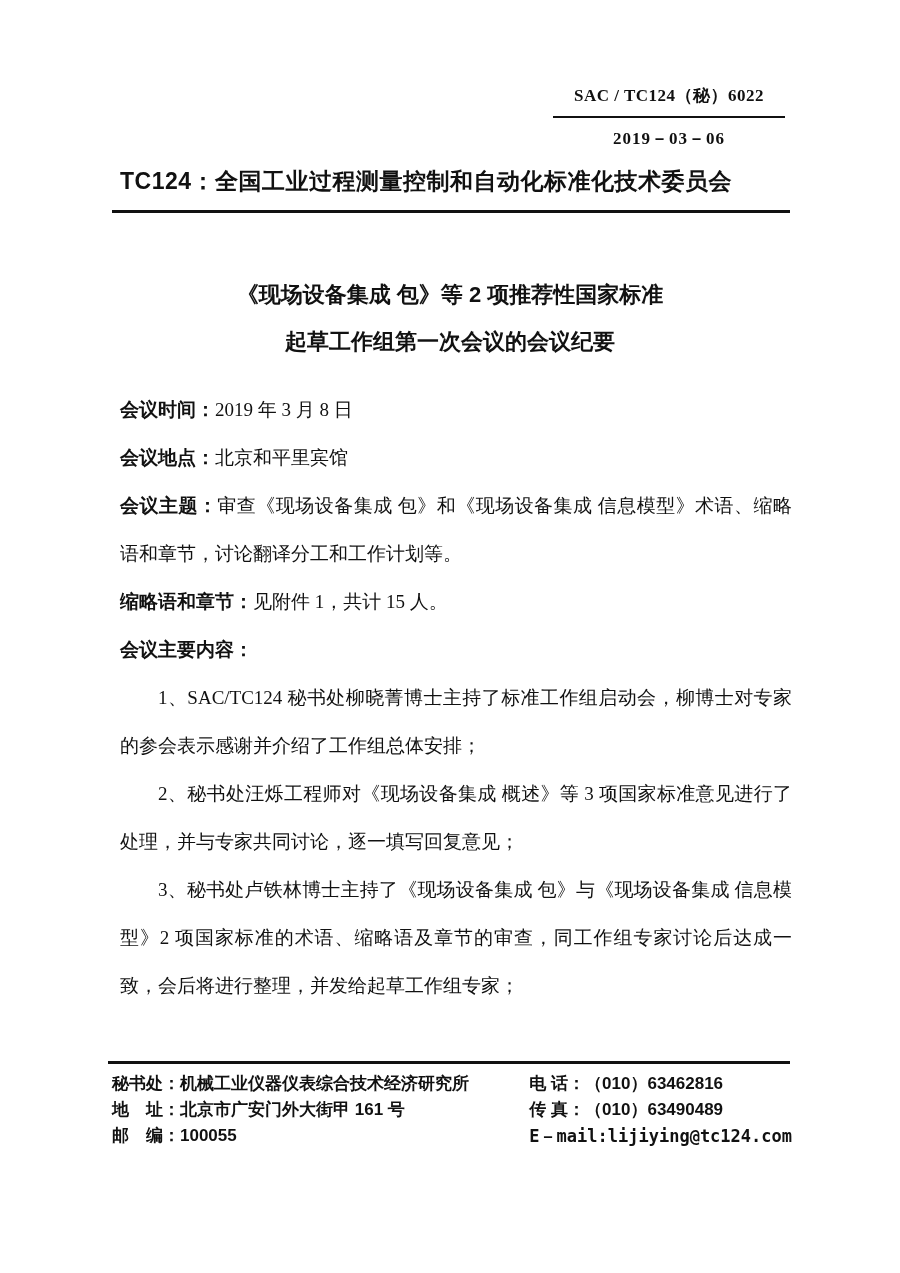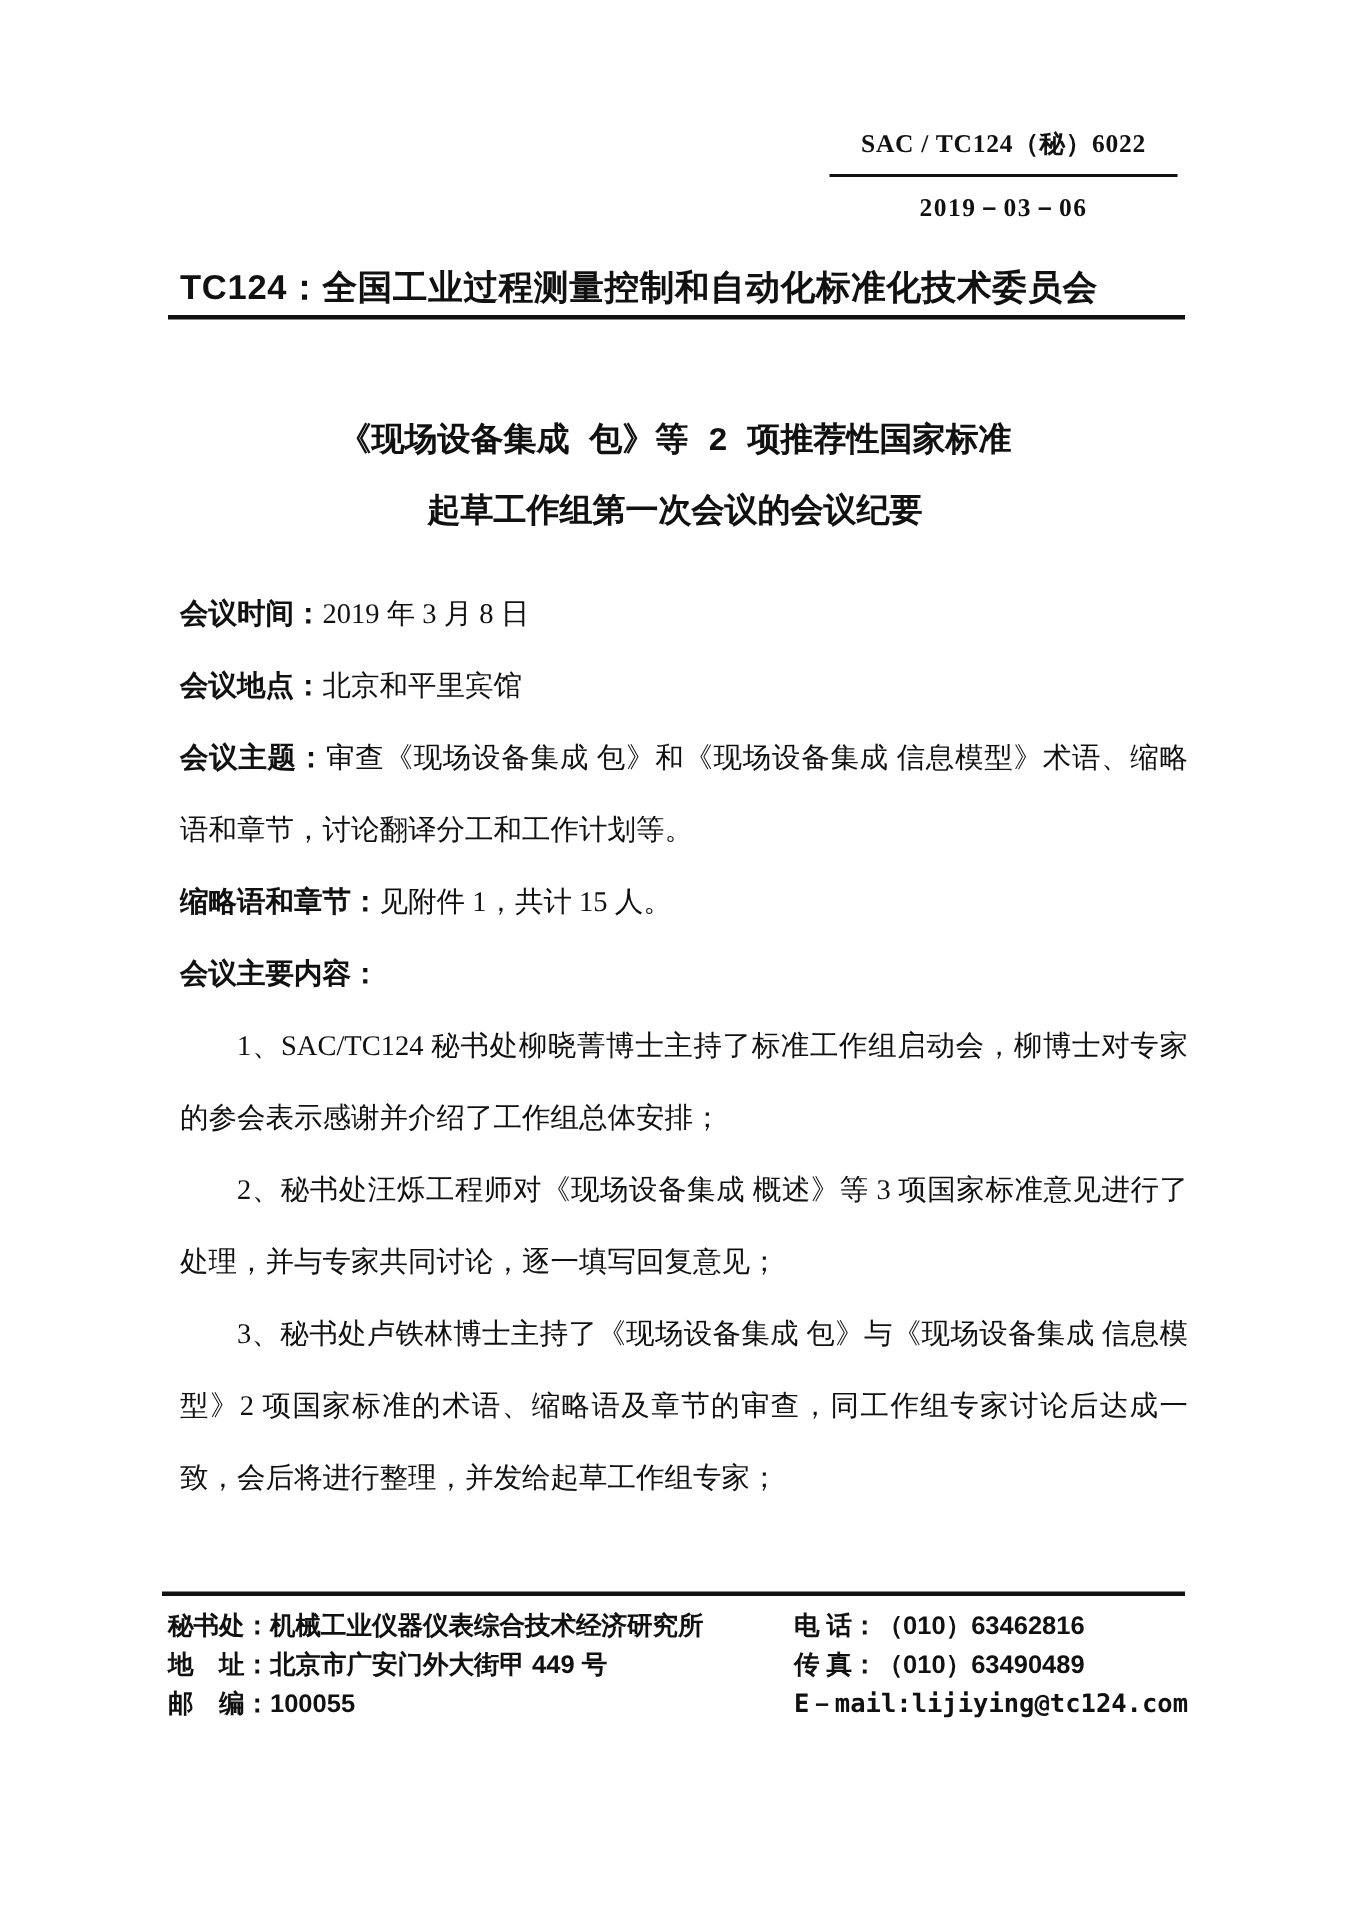--- a/index.html
+++ b/index.html
@@ -40,21 +40,21 @@
     font-size: 17px;
     margin-top: 9px;
     letter-spacing: 1px;
     white-space: nowrap;
     text-align: center;
   }
 
   
   .committee {
     position: absolute;
-    top: 176px;
+    top: 166px;
     left: 120px;
     font-size: 23px;
     font-family: "Liberation Sans", sans-serif;
     font-weight: bold;
     letter-spacing: 0.5px;
     white-space: nowrap;
   }
   .head-rule {
     position: absolute;
     top: 210px;
@@ -68,21 +68,21 @@
   .title-block {
     position: absolute;
     top: 271px;
     left: 110px;
     width: 680px;
     text-align: center;
     font-family: "Liberation Sans", sans-serif;
     font-weight: bold;
     font-size: 22px;
   }
-  .title-line { line-height: 47px; font-family: Liberation Mono, monospace; }
+  .title-line { line-height: 47px; }
 
   
   .body-block {
     position: absolute;
     top: 386px;
     left: 120px;
     width: 672px;
     font-size: 19px;
     line-height: 48px;
     text-align: justify;
@@ -151,21 +151,21 @@
     <p><span class="meta-label">会议主要内容：</span><span class="song"></span></p>
     <p class="indent">1、SAC/TC124 秘书处柳晓菁博士主持了标准工作组启动会，柳博士对专家的参会表示感谢并介绍了工作组总体安排；</p>
     <p class="indent">2、秘书处汪烁工程师对《现场设备集成 概述》等 3 项国家标准意见进行了处理，并与专家共同讨论，逐一填写回复意见；</p>
     <p class="indent">3、秘书处卢铁林博士主持了《现场设备集成 包》与《现场设备集成 信息模型》2 项国家标准的术语、缩略语及章节的审查，同工作组专家讨论后达成一致，会后将进行整理，并发给起草工作组专家；</p>
   </div>
 
   <div class="footer-rule"></div>
   <div class="footer">
     <div class="footer-left">
       <div class="footer-row"><span>秘书处：</span><span>机械工业仪器仪表综合技术经济研究所</span></div>
-      <div class="footer-row"><span>地　址：</span><span>北京市广安门外大街甲 449 号</span></div>
+      <div class="footer-row"><span>地　址：</span><span>北京市广安门外大街甲 161 号</span></div>
       <div class="footer-row"><span>邮　编：</span><span>100055</span></div>
     </div>
     <div class="footer-right">
       <div class="footer-row"><span>电 话：</span><span>（010）63462816</span></div>
       <div class="footer-row"><span>传 真：</span><span>（010）63490489</span></div>
       <div class="footer-row mono"><span class="mono">E－mail:</span><span class="mono">lijiying@tc124.com</span></div>
     </div>
   </div>
 
 </div>

